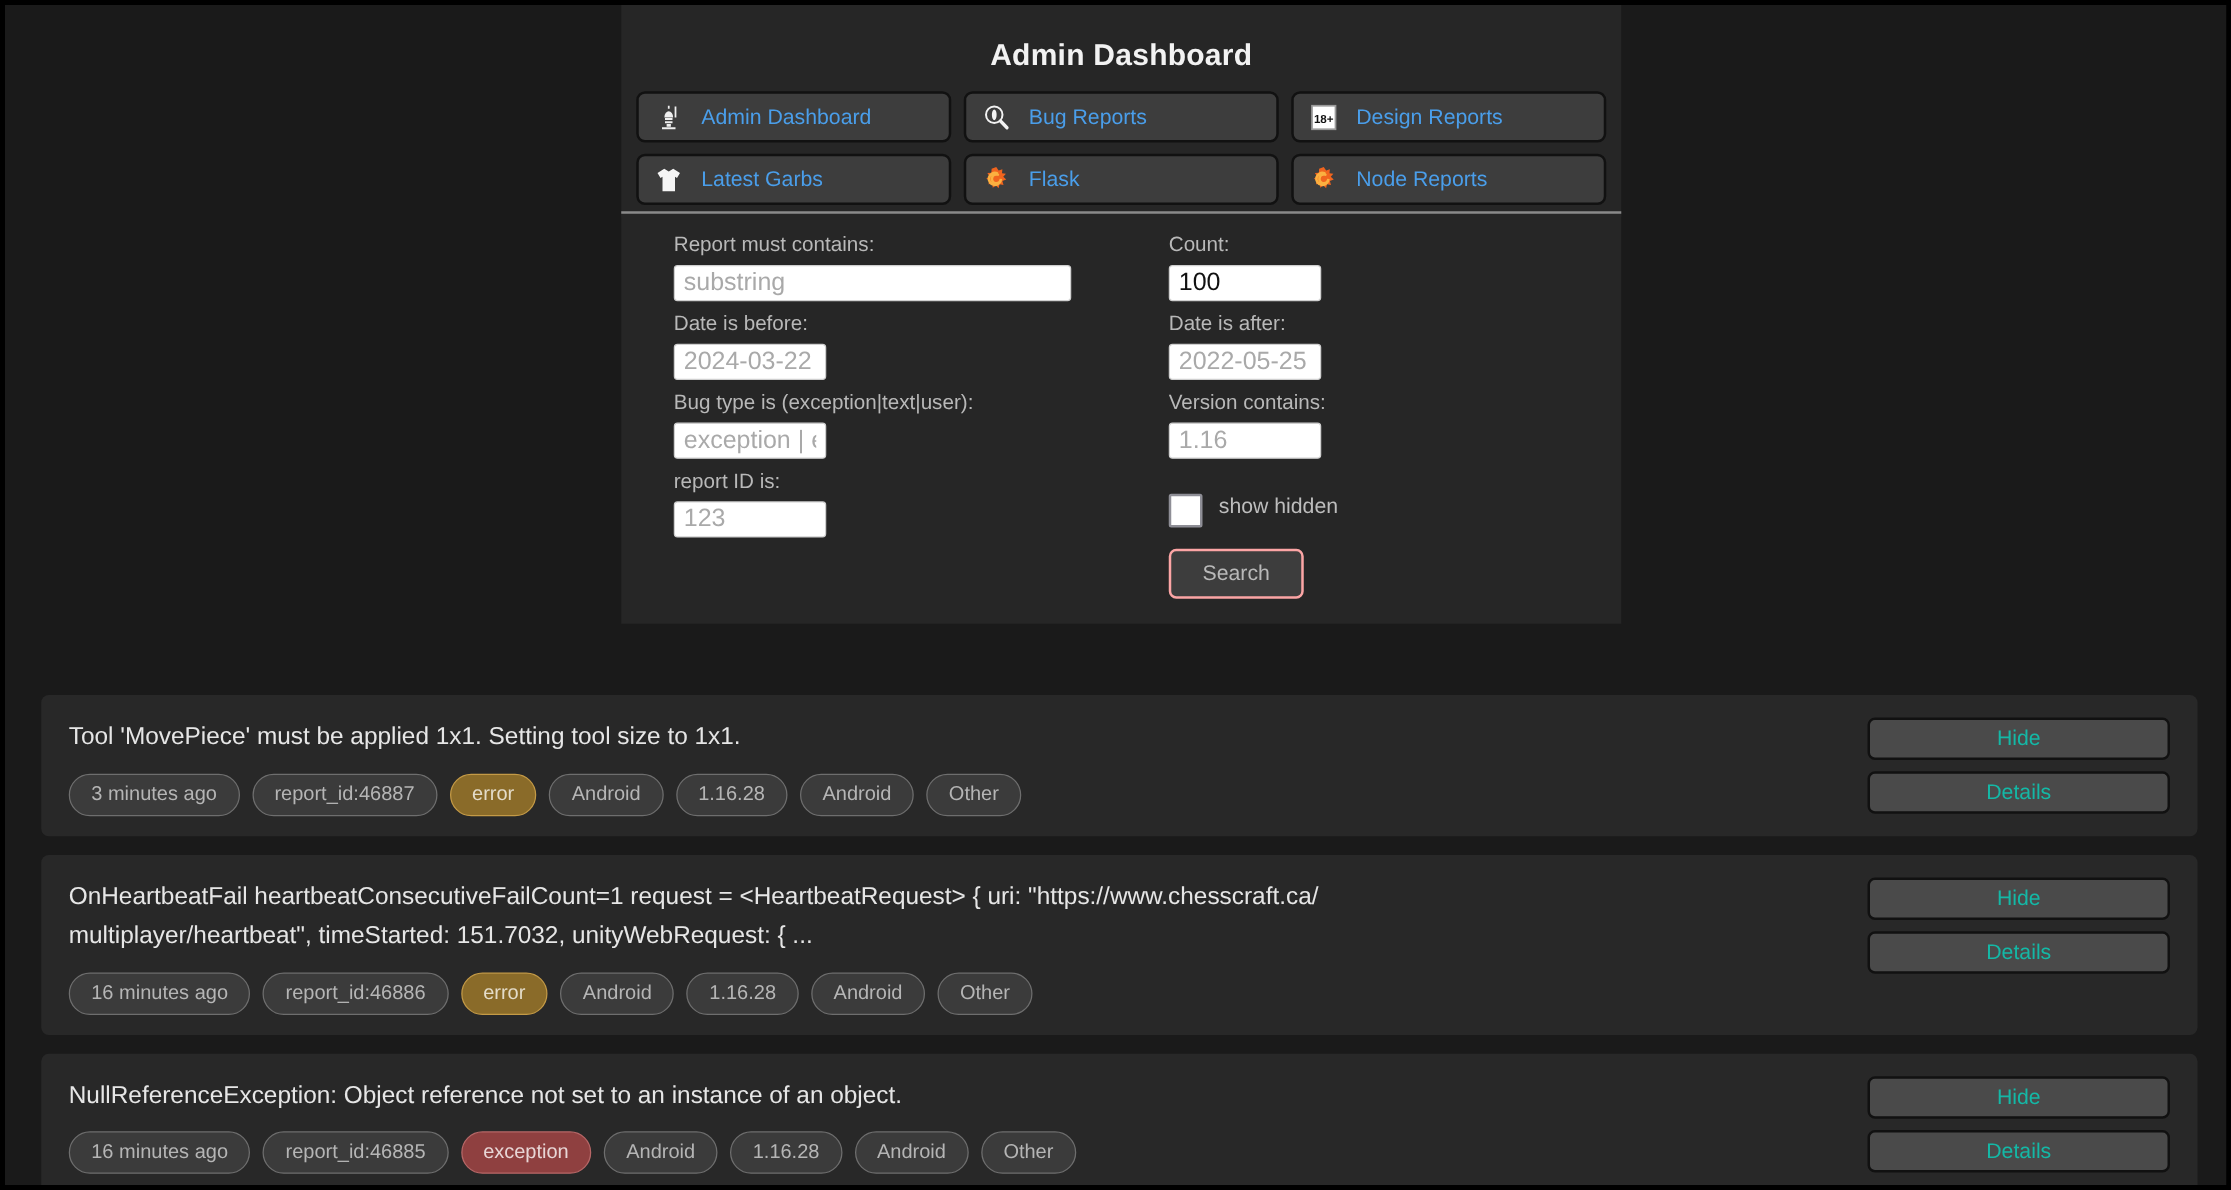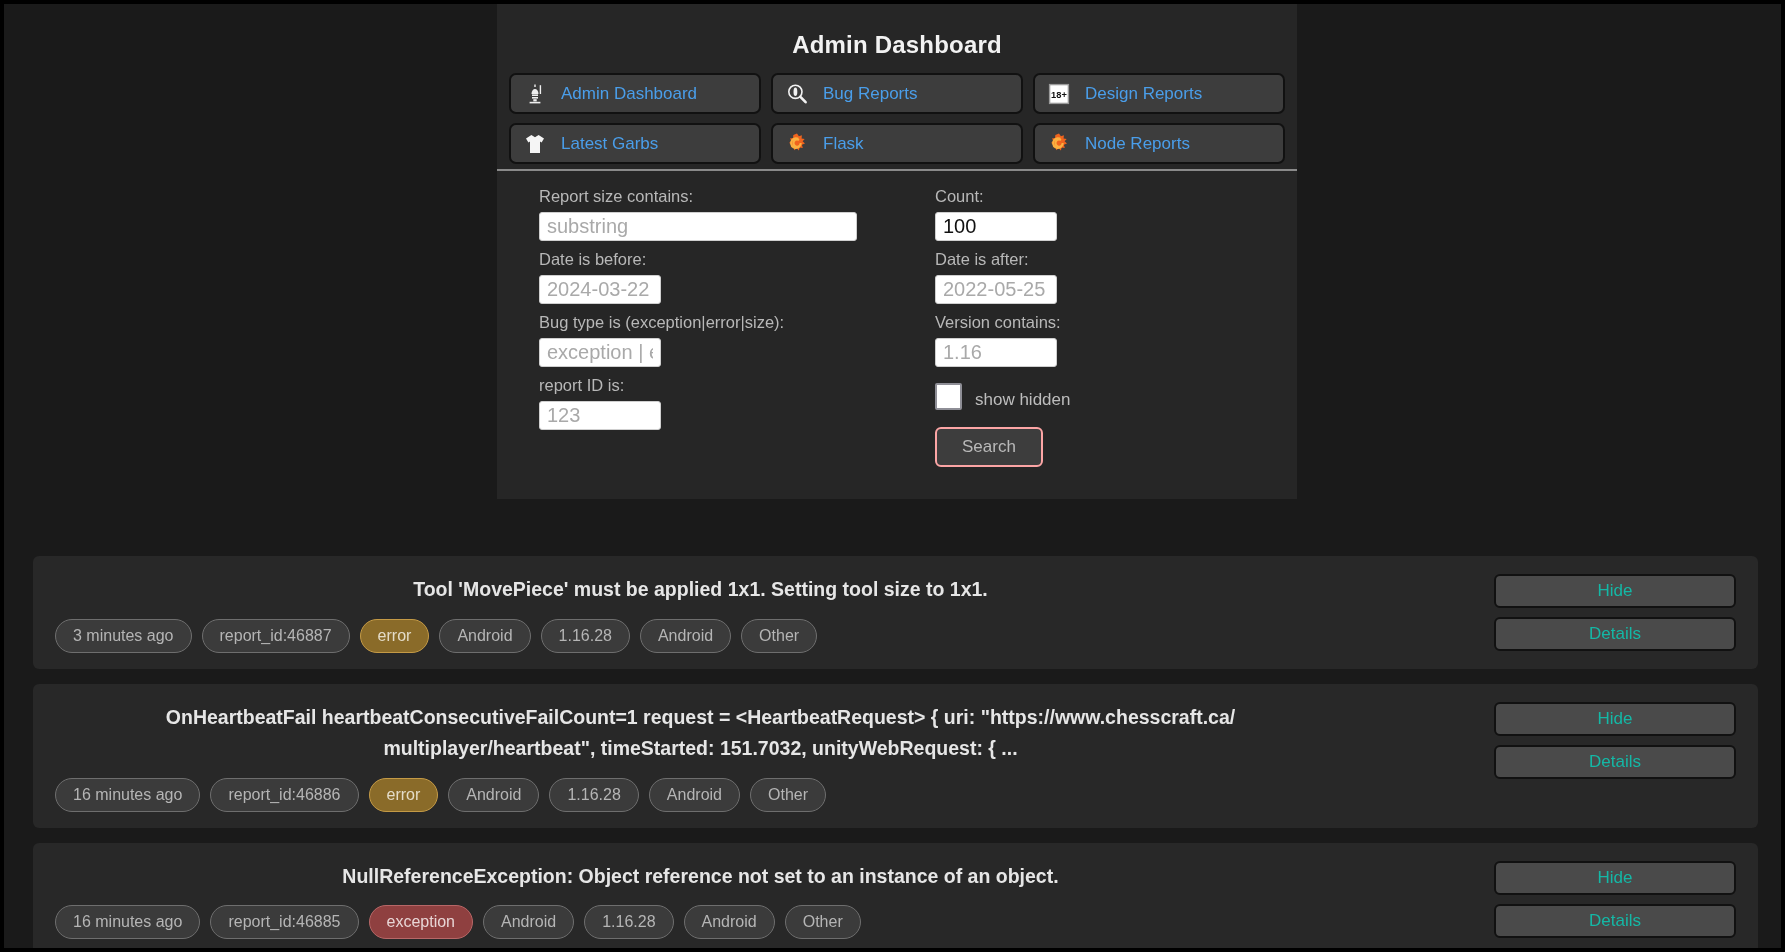--- a/index.html
+++ b/index.html
@@ -96,23 +96,23 @@
     font-family: "Liberation Sans", sans-serif;
     padding: 0 7px;
     color: #111;
     outline: none;
   }
   input.txt::placeholder { color: #a9a9a9; opacity: 1; }
   .w-wide { width: 318px; }
   .w-mid  { width: 122px; }
   .chk-row {
     display: flex;
-    align-items: flex-end;
+    align-items: flex-start;
     gap: 13px;
-    margin-top: 16px;
+    margin-top: 28px;
   }
   .chk {
     width: 27px; height: 27px;
     background: #fff;
     border: 2px solid #8e8e96;
     border-radius: 2px;
     cursor: pointer;
   }
   .chk-label { color: #bdbdbd; font-size: 17px; }
   .search-btn {
@@ -137,25 +137,24 @@
     background: #282828;
     border-radius: 6px;
     margin-bottom: 15px;
     padding: 18px 22px 16px 22px;
     position: relative;
     min-height: 96px;
   }
   .report-title {
     color: #e6e6e6;
     font-size: 19.5px;
-    font-weight: bold;
+    font-weight: normal;
     line-height: 1.62;
     margin: 0 390px 13px 0;
     white-space: pre-line;
-    text-align: center;
   }
   .tag-row {
     display: flex;
     gap: 10px;
     flex-wrap: wrap;
     align-items: center;
   }
   .tag {
     border: 1px solid #6e6e6e;
     border-radius: 17px;
@@ -269,29 +268,29 @@
       </div>
 
     </div>
   </div>
 
   <div class="search-panel">
     <div class="form-grid">
 
       <div class="col-left">
         <div class="fld">
-          <div class="fld-label">Report size contains:</div>
+          <div class="fld-label">Report must contains:</div>
           <input class="txt w-wide" type="text" placeholder="substring" style="">
         </div>
         <div class="fld">
           <div class="fld-label">Date is before:</div>
           <input class="txt w-mid" type="text" placeholder="2024-03-22" style="">
         </div>
         <div class="fld">
-          <div class="fld-label">Bug type is (exception|error|size):</div>
+          <div class="fld-label">Bug type is (exception|text|user):</div>
           <input class="txt w-mid" type="text" placeholder="exception | error | user" style="">
         </div>
         <div class="fld">
           <div class="fld-label">report ID is:</div>
           <input class="txt w-mid" type="text" placeholder="123" style="">
         </div>
       </div>
 
       <div class="col-right">
         <div class="fld">

